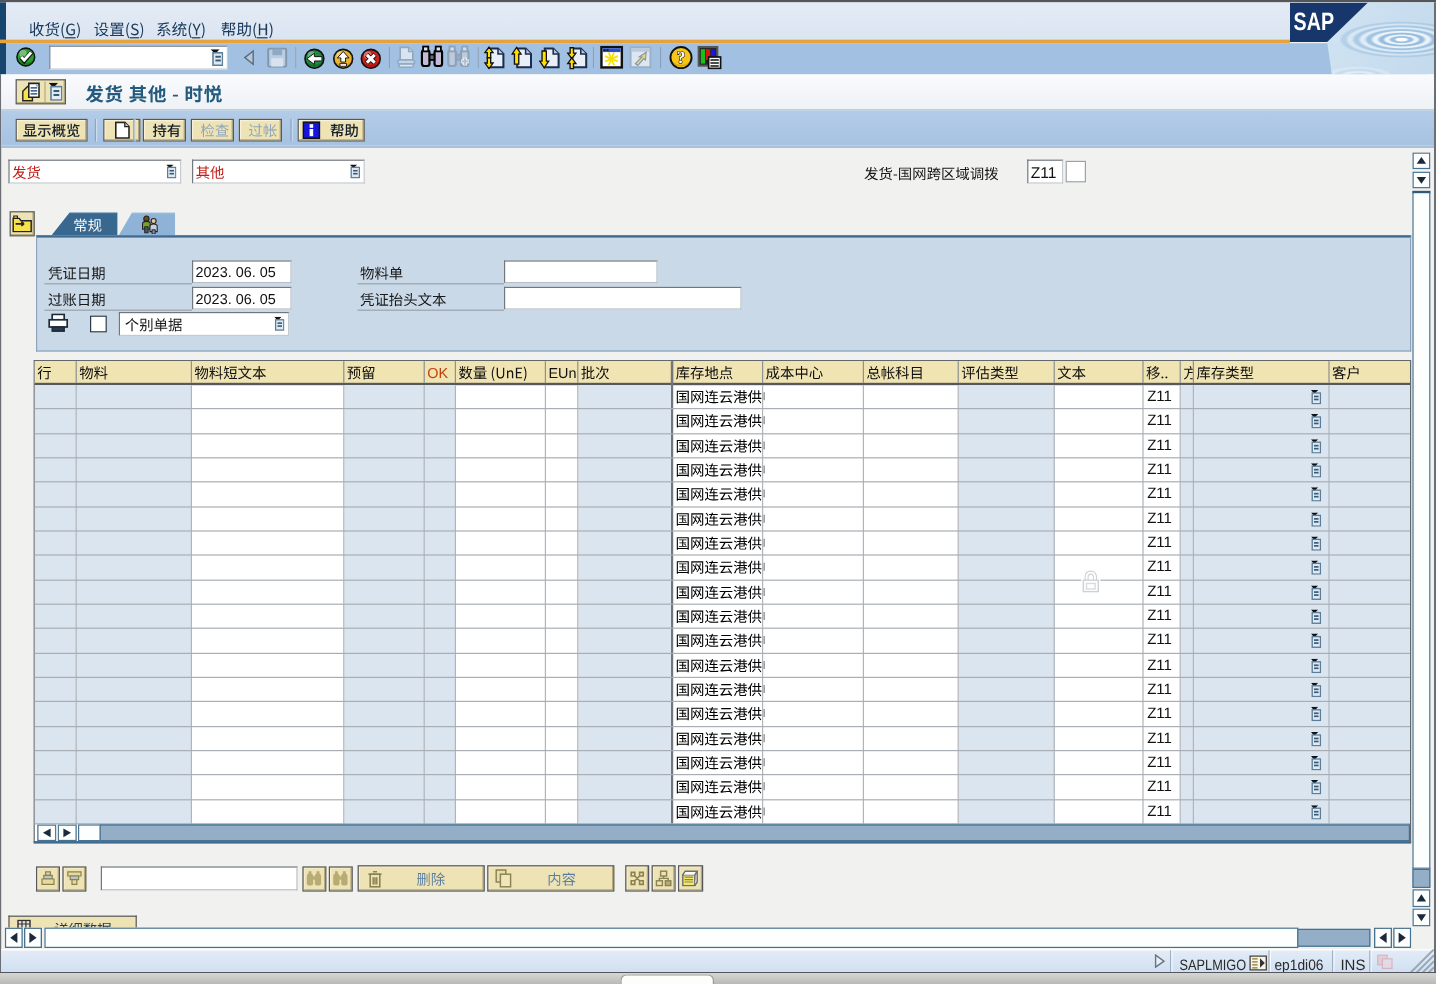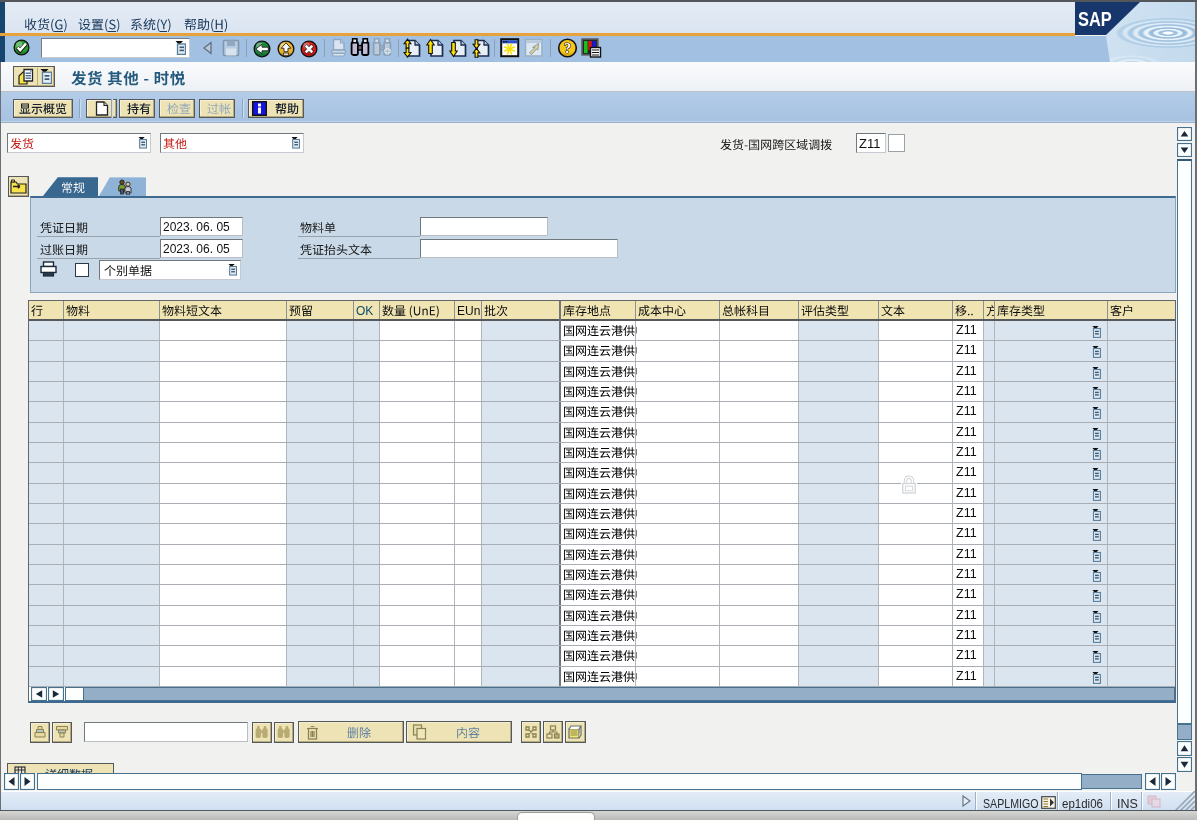--- a/index.html
+++ b/index.html
@@ -333,21 +333,21 @@
         <path d="M6.4 -10.1 7.2 -9.9Q7 -8.9 6.7 -8Q6.3 -7.1 5.9 -6.3Q5.5 -5.5 5 -4.9Q4.9 -5 4.8 -5.1Q4.7 -5.2 4.5 -5.3Q4.4 -5.4 4.3 -5.5Q4.8 -6 5.2 -6.7Q5.6 -7.5 5.9 -8.3Q6.2 -9.2 6.4 -10.1ZM10.5 -8.1H11.4Q11.4 -8.1 11.4 -8Q11.4 -7.9 11.4 -7.8Q11.4 -7.7 11.4 -7.6Q11.3 -5.6 11.2 -4.1Q11.1 -2.7 11 -1.8Q10.8 -0.9 10.7 -0.4Q10.6 0.1 10.4 0.3Q10.2 0.6 10 0.7Q9.8 0.8 9.5 0.8Q9.3 0.8 8.9 0.8Q8.6 0.8 8.2 0.8Q8.2 0.6 8.1 0.4Q8 0.1 7.9 -0.1Q8.3 -0 8.7 -0Q9 -0 9.2 -0Q9.3 -0 9.4 -0.1Q9.5 -0.1 9.6 -0.2Q9.8 -0.4 9.9 -0.9Q10 -1.3 10.1 -2.2Q10.3 -3.1 10.4 -4.5Q10.5 -5.9 10.5 -7.9ZM6.3 -8.1H10.9V-7.2H5.9ZM7.5 -7.8 8.2 -7.5Q8 -6.4 7.5 -5.3Q7.1 -4.2 6.5 -3.3Q5.9 -2.3 5.2 -1.7Q5.1 -1.9 4.9 -2Q4.7 -2.2 4.5 -2.3Q5 -2.7 5.5 -3.3Q6 -3.9 6.4 -4.7Q6.8 -5.4 7.1 -6.2Q7.4 -7 7.5 -7.8ZM9.3 -7.7 10 -7.4Q9.8 -6.2 9.4 -5Q9 -3.8 8.5 -2.7Q8 -1.6 7.4 -0.7Q6.8 0.1 6 0.8Q5.9 0.6 5.7 0.5Q5.5 0.3 5.3 0.2Q6 -0.4 6.7 -1.2Q7.3 -2.1 7.8 -3.1Q8.3 -4.2 8.7 -5.4Q9 -6.5 9.3 -7.7ZM0.4 -3.4Q1 -3.6 1.7 -3.8Q2.5 -4 3.3 -4.2Q4.1 -4.5 4.9 -4.7L5 -3.9Q3.9 -3.6 2.7 -3.2Q1.6 -2.8 0.7 -2.6ZM2.7 -10.1H3.5V1H2.7ZM1.2 -9.4 2 -9.3Q1.9 -8.5 1.7 -7.7Q1.6 -6.9 1.4 -6.2Q1.3 -5.5 1 -5Q1 -5 0.8 -5.1Q0.7 -5.2 0.6 -5.3Q0.4 -5.3 0.3 -5.4Q0.6 -5.9 0.7 -6.5Q0.9 -7.2 1 -7.9Q1.1 -8.7 1.2 -9.4ZM1.3 -7.6H4.7V-6.8H1.1ZM14.5 -10H15.3V0.9H14.5ZM12.6 -6H17.3V-5.2H12.6ZM14.4 -5.6 14.9 -5.4Q14.8 -4.8 14.5 -4.1Q14.3 -3.4 14 -2.8Q13.7 -2.1 13.4 -1.5Q13.1 -1 12.8 -0.6Q12.8 -0.7 12.7 -0.9Q12.6 -1 12.5 -1.2Q12.5 -1.3 12.4 -1.5Q12.8 -1.9 13.1 -2.6Q13.5 -3.3 13.9 -4.1Q14.2 -4.9 14.4 -5.6ZM15.3 -5Q15.4 -4.9 15.6 -4.7Q15.8 -4.5 16 -4.2Q16.3 -3.9 16.5 -3.6Q16.7 -3.3 16.9 -3Q17.1 -2.8 17.1 -2.7L16.6 -1.9Q16.4 -2.2 16.2 -2.6Q16 -2.9 15.7 -3.4Q15.5 -3.8 15.3 -4.1Q15 -4.5 14.9 -4.7ZM12.7 -9.1 13.3 -9.3Q13.5 -8.9 13.6 -8.4Q13.8 -7.9 13.9 -7.5Q14 -7 14 -6.7L13.3 -6.5Q13.3 -6.8 13.2 -7.3Q13.1 -7.8 12.9 -8.2Q12.8 -8.7 12.7 -9.1ZM16.5 -9.4 17.3 -9.2Q17.2 -8.7 17 -8.2Q16.8 -7.7 16.7 -7.2Q16.5 -6.8 16.3 -6.4L15.7 -6.6Q15.9 -7 16 -7.5Q16.2 -8 16.3 -8.5Q16.4 -9 16.5 -9.4ZM21.2 -10.1H22V1H21.2ZM17.3 -2.4 23.5 -3.5 23.6 -2.7 17.4 -1.6ZM18.2 -8.6 18.6 -9.2Q19 -9 19.4 -8.8Q19.7 -8.5 20.1 -8.2Q20.4 -8 20.6 -7.8L20.1 -7.1Q19.9 -7.3 19.6 -7.6Q19.3 -7.9 18.9 -8.1Q18.5 -8.4 18.2 -8.6ZM17.6 -5.6 18 -6.2Q18.4 -6 18.7 -5.8Q19.1 -5.6 19.5 -5.3Q19.8 -5.1 20 -4.9L19.6 -4.1Q19.4 -4.4 19 -4.6Q18.7 -4.9 18.3 -5.1Q17.9 -5.4 17.6 -5.6ZM29.3 -9.6H35.4V-8.7H29.3ZM28.8 -0.3H35.5V0.6H28.8ZM30.1 -3 30.8 -3.2Q31 -2.8 31.2 -2.3Q31.4 -1.9 31.5 -1.4Q31.6 -1 31.7 -0.7L30.9 -0.5Q30.8 -0.8 30.7 -1.2Q30.6 -1.7 30.4 -2.1Q30.2 -2.6 30.1 -3ZM33.7 -3.2 34.6 -3Q34.4 -2.5 34.2 -1.9Q33.9 -1.3 33.7 -0.8Q33.5 -0.2 33.2 0.2L32.5 -0Q32.7 -0.4 32.9 -1Q33.2 -1.6 33.4 -2.2Q33.6 -2.7 33.7 -3.2ZM30.6 -6.6V-4.4H34V-6.6ZM29.7 -7.4H34.9V-3.6H29.7ZM26.6 -8.1H27.4V-5.8Q27.4 -5 27.3 -4.2Q27.3 -3.3 27 -2.5Q26.8 -1.6 26.3 -0.8Q25.8 0.1 25.1 0.8Q25 0.7 24.9 0.5Q24.8 0.4 24.7 0.3Q24.5 0.2 24.4 0.1Q25.2 -0.5 25.6 -1.2Q26 -2 26.2 -2.8Q26.4 -3.6 26.5 -4.3Q26.6 -5.1 26.6 -5.8ZM25.6 -8.5H28.9V-7.6H25.6ZM24.5 -5.3H29.1V-4.5H24.5ZM27.2 -3.7Q27.3 -3.6 27.4 -3.3Q27.6 -3.1 27.9 -2.8Q28.1 -2.5 28.3 -2.1Q28.6 -1.8 28.8 -1.6Q28.9 -1.3 29 -1.2L28.4 -0.5Q28.3 -0.7 28 -1.1Q27.8 -1.5 27.5 -1.9Q27.3 -2.3 27 -2.6Q26.8 -3 26.6 -3.2ZM25.6 -10.1 26.4 -9.9Q26.3 -9.1 26.1 -8.4Q25.9 -7.6 25.7 -7Q25.5 -6.3 25.2 -5.8Q25.1 -5.8 25 -5.9Q24.9 -6 24.7 -6.1Q24.6 -6.2 24.5 -6.3Q24.9 -7 25.2 -8Q25.4 -9 25.6 -10.1ZM44.7 -7.6 45.6 -7.3Q44.9 -5.1 43.7 -3.5Q42.5 -1.9 40.8 -0.9Q39.2 0.2 37 0.9Q36.9 0.8 36.8 0.7Q36.8 0.5 36.6 0.3Q36.5 0.2 36.4 0.1Q38.6 -0.5 40.2 -1.5Q41.8 -2.5 42.9 -4Q44 -5.5 44.7 -7.6ZM39.2 -7.5Q39.9 -5.6 41.1 -4.1Q42.2 -2.6 43.9 -1.6Q45.5 -0.5 47.6 0Q47.5 0.1 47.4 0.3Q47.3 0.4 47.2 0.6Q47.1 0.7 47 0.9Q44.8 0.3 43.2 -0.8Q41.5 -2 40.4 -3.6Q39.2 -5.2 38.4 -7.2ZM36.6 -8H47.5V-7.1H36.6ZM41.1 -9.9 42 -10.2Q42.3 -9.7 42.6 -9.2Q42.8 -8.7 43 -8.3L42 -8Q41.9 -8.4 41.6 -8.9Q41.3 -9.4 41.1 -9.9ZM48.8 -7.5H59.2V-6.6H48.8ZM50.7 -2.2H57.3V-1.3H50.7ZM53.5 -10.1H54.5V1H53.5ZM52.6 -7.2 53.5 -7Q53 -5.7 52.3 -4.6Q51.7 -3.5 50.8 -2.5Q50 -1.6 49.1 -0.9Q49 -1.1 48.9 -1.2Q48.8 -1.3 48.7 -1.5Q48.6 -1.6 48.4 -1.7Q49.3 -2.2 50.1 -3.1Q50.9 -4 51.6 -5Q52.2 -6.1 52.6 -7.2ZM55.3 -7.2Q55.7 -6.1 56.4 -5Q57 -4 57.8 -3.1Q58.7 -2.3 59.6 -1.8Q59.5 -1.7 59.3 -1.5Q59.2 -1.4 59.1 -1.3Q59 -1.1 58.9 -1Q57.9 -1.6 57.1 -2.5Q56.3 -3.4 55.6 -4.6Q55 -5.7 54.5 -7Z" fill="#111"></path>
       </svg>
     </div>
     <div style="position:absolute;left:286px;top:301px;width:1px;height:18px;background:#8d9094"></div>
     <div style="position:absolute;left:289px;top:302px;width:64px;height:17px;overflow:hidden">
       <svg style="position:absolute;left:0;top:0" width="26" height="17" viewBox="0 -13.2 26 17">
         <path d="M0.7 -9.5H4.6V-8.7H0.7ZM0.5 -5.6H5V-4.8H0.5ZM2.4 -5.3H3.3V-0.1Q3.3 0.3 3.2 0.5Q3.1 0.7 2.9 0.8Q2.6 0.9 2.2 0.9Q1.8 0.9 1.2 0.9Q1.1 0.8 1 0.5Q1 0.3 0.9 0.1Q1.3 0.1 1.7 0.1Q2.1 0.1 2.2 0.1Q2.3 0.1 2.4 0Q2.4 -0 2.4 -0.1ZM4.3 -9.5H4.5L4.7 -9.5L5.2 -9.2Q5 -8.7 4.6 -8.2Q4.2 -7.8 3.8 -7.3Q3.4 -6.9 3.1 -6.6Q3 -6.7 2.8 -6.9Q2.7 -7 2.5 -7.1Q2.9 -7.4 3.2 -7.8Q3.6 -8.2 3.9 -8.6Q4.2 -9 4.3 -9.3ZM4.8 -5.6H4.9L5 -5.7L5.6 -5.5Q5.4 -4.8 5.1 -4.1Q4.8 -3.4 4.6 -2.9L3.9 -3.1Q4.1 -3.4 4.2 -3.8Q4.4 -4.2 4.5 -4.7Q4.7 -5.1 4.8 -5.5ZM1.1 -7.3 1.6 -7.9Q2 -7.6 2.5 -7.2Q3.1 -6.9 3.5 -6.5Q4 -6.2 4.3 -5.9L3.8 -5.3Q3.5 -5.5 3 -5.9Q2.6 -6.3 2 -6.6Q1.5 -7 1.1 -7.3ZM5.6 -9.5H11.5V-8.7H5.6ZM8.2 -9.2 9.2 -9Q9 -8.5 8.8 -8Q8.7 -7.5 8.5 -7.1L7.7 -7.2Q7.9 -7.6 8 -8.2Q8.1 -8.7 8.2 -9.2ZM8 -5.9H8.9V-3.5Q8.9 -3 8.8 -2.4Q8.7 -1.8 8.3 -1.2Q8 -0.6 7.3 -0.1Q6.6 0.5 5.5 0.9Q5.4 0.8 5.2 0.6Q5.1 0.4 4.9 0.3Q6 -0.1 6.6 -0.6Q7.2 -1 7.5 -1.5Q7.9 -2.1 7.9 -2.6Q8 -3.1 8 -3.5ZM8.7 -1.1 9.3 -1.6Q9.7 -1.3 10.1 -1Q10.5 -0.6 10.9 -0.3Q11.3 0.1 11.5 0.3L10.9 0.9Q10.7 0.7 10.3 0.3Q9.9 -0 9.5 -0.4Q9.1 -0.8 8.7 -1.1ZM6 -7.5H11V-1.8H10.2V-6.7H6.8V-1.8H6ZM14 -4.1H22.1V0.9H21.2V-3.3H14.9V1H14ZM14.5 -2.2H21.6V-1.5H14.5ZM18 -9.4H22.4V-8.6H18ZM14.5 -0.2H21.6V0.5H14.5ZM17.6 -3.8H18.4V0.2H17.6ZM22.1 -9.4H23Q23 -9.4 23 -9.3Q23 -9.3 23 -9.2Q23 -9.1 23 -9Q22.9 -7.7 22.9 -6.9Q22.8 -6.1 22.7 -5.7Q22.6 -5.3 22.5 -5.1Q22.3 -4.9 22.2 -4.8Q22 -4.8 21.8 -4.7Q21.5 -4.7 21.2 -4.7Q20.8 -4.7 20.4 -4.8Q20.4 -4.9 20.3 -5.2Q20.3 -5.4 20.2 -5.5Q20.6 -5.5 20.9 -5.5Q21.2 -5.5 21.4 -5.5Q21.5 -5.5 21.6 -5.5Q21.7 -5.5 21.7 -5.6Q21.8 -5.7 21.9 -6.1Q22 -6.5 22 -7.3Q22.1 -8 22.1 -9.3ZM16.8 -10.1 17.4 -9.4Q16.9 -9.2 16.3 -9Q15.6 -8.8 14.9 -8.7Q14.3 -8.5 13.6 -8.4Q13.6 -8.5 13.5 -8.7Q13.5 -8.9 13.4 -9Q14 -9.2 14.6 -9.4Q15.3 -9.5 15.8 -9.7Q16.4 -9.9 16.8 -10.1ZM19.5 -9.1H20.3Q20.2 -8.1 20 -7.2Q19.8 -6.3 19.3 -5.6Q18.7 -4.9 17.8 -4.4Q17.7 -4.6 17.5 -4.8Q17.4 -5 17.2 -5.1Q18.1 -5.5 18.6 -6Q19 -6.6 19.2 -7.4Q19.4 -8.2 19.5 -9.1ZM15.7 -7.7 16.4 -8Q16.7 -7.6 17 -7.1Q17.2 -6.6 17.5 -6.2Q17.7 -5.7 17.8 -5.4L17 -5Q16.9 -5.4 16.7 -5.8Q16.5 -6.3 16.2 -6.8Q15.9 -7.3 15.7 -7.7ZM13.4 -4.7 13.3 -5.5 13.8 -5.8 16.9 -6.6Q16.9 -6.4 17 -6.2Q17 -6 17.1 -5.8Q15.9 -5.5 15.3 -5.3Q14.6 -5.1 14.2 -5Q13.8 -4.9 13.7 -4.8Q13.5 -4.8 13.4 -4.7ZM13.4 -4.7Q13.4 -4.8 13.3 -4.9Q13.2 -5.1 13.1 -5.2Q13 -5.3 12.9 -5.4Q13.1 -5.5 13.2 -5.8Q13.4 -6 13.4 -6.4V-9H14.3V-5.8Q14.3 -5.8 14.2 -5.7Q14.1 -5.6 14 -5.5Q13.8 -5.4 13.7 -5.2Q13.6 -5.1 13.5 -5Q13.4 -4.8 13.4 -4.7Z" fill="#111"></path>
       </svg>
     </div>
     <div style="position:absolute;left:353px;top:301px;width:1px;height:18px;background:#8d9094"></div>
-    <div style="position:absolute;left:356px;top:304px;font:400 12px 'Liberation Sans',sans-serif;color:#0c4a6e;letter-spacing:0px;white-space:nowrap;">OK</div>
+    <div style="position:absolute;left:356px;top:304px;font:400 12px 'Liberation Sans',sans-serif;color:#c2410c;letter-spacing:0px;white-space:nowrap;">OK</div>
     <div style="position:absolute;left:379px;top:301px;width:1px;height:18px;background:#8d9094"></div>
     <div style="position:absolute;left:382px;top:302px;width:72px;height:17px;overflow:hidden">
       <svg style="position:absolute;left:0;top:0" width="59" height="17" viewBox="0 -13.2 59 17">
         <path d="M0.8 -3.9H5.4V-3.1H0.8ZM0.6 -7.8H6.4V-7.1H0.6ZM5.3 -9.8 6.1 -9.5Q5.8 -9.1 5.5 -8.7Q5.2 -8.3 5 -8L4.4 -8.3Q4.6 -8.5 4.7 -8.8Q4.9 -9 5.1 -9.3Q5.2 -9.6 5.3 -9.8ZM3.1 -10.1H3.9V-4.8H3.1ZM1.1 -9.5 1.7 -9.8Q2 -9.4 2.2 -9Q2.4 -8.6 2.5 -8.2L1.8 -7.9Q1.7 -8.2 1.5 -8.7Q1.3 -9.1 1.1 -9.5ZM3.1 -7.5 3.7 -7.2Q3.4 -6.7 3 -6.2Q2.5 -5.7 2 -5.2Q1.5 -4.8 1 -4.5Q0.9 -4.7 0.7 -4.9Q0.6 -5.1 0.5 -5.2Q1 -5.4 1.5 -5.8Q2 -6.2 2.4 -6.6Q2.8 -7.1 3.1 -7.5ZM3.8 -7.3Q4 -7.2 4.3 -7Q4.6 -6.8 4.9 -6.6Q5.3 -6.4 5.6 -6.2Q5.9 -6 6 -5.9L5.5 -5.2Q5.4 -5.4 5.1 -5.6Q4.8 -5.8 4.5 -6.1Q4.1 -6.3 3.8 -6.5Q3.5 -6.8 3.3 -6.9ZM7.3 -7.8H11.4V-6.9H7.3ZM7.5 -10 8.4 -9.9Q8.2 -8.7 7.9 -7.6Q7.7 -6.6 7.3 -5.7Q6.9 -4.7 6.5 -4Q6.4 -4.1 6.3 -4.2Q6.1 -4.3 6 -4.4Q5.9 -4.5 5.8 -4.6Q6.2 -5.2 6.6 -6.1Q6.9 -6.9 7.2 -7.9Q7.4 -8.9 7.5 -10ZM9.8 -7.3 10.6 -7.2Q10.3 -5.2 9.8 -3.6Q9.2 -2.1 8.3 -0.9Q7.4 0.2 5.9 1Q5.9 0.9 5.8 0.8Q5.7 0.6 5.6 0.5Q5.5 0.3 5.4 0.3Q6.8 -0.4 7.7 -1.4Q8.5 -2.5 9 -3.9Q9.5 -5.4 9.8 -7.3ZM7.8 -7Q8 -5.4 8.5 -4Q9 -2.6 9.8 -1.5Q10.6 -0.4 11.7 0.1Q11.5 0.3 11.3 0.5Q11.2 0.7 11.1 0.9Q9.9 0.2 9.1 -1Q8.3 -2.1 7.8 -3.6Q7.3 -5.1 7 -6.9ZM1.3 -1.8 1.9 -2.4Q2.5 -2.1 3.2 -1.8Q3.9 -1.5 4.5 -1.2Q5.1 -0.8 5.5 -0.5L4.9 0.1Q4.5 -0.2 3.9 -0.6Q3.3 -0.9 2.6 -1.3Q2 -1.6 1.3 -1.8ZM5.1 -3.9H5.3L5.4 -3.9L5.9 -3.7Q5.6 -2.4 4.8 -1.5Q4.1 -0.6 3.1 -0Q2.1 0.5 0.9 0.9Q0.9 0.7 0.7 0.5Q0.6 0.3 0.5 0.2Q1.6 -0.1 2.5 -0.6Q3.4 -1.1 4.1 -1.9Q4.8 -2.7 5.1 -3.7ZM1.3 -1.8Q1.6 -2.2 1.9 -2.7Q2.1 -3.2 2.4 -3.7Q2.6 -4.2 2.8 -4.6L3.6 -4.5Q3.4 -4 3.2 -3.5Q2.9 -3 2.6 -2.5Q2.4 -2 2.1 -1.7ZM15 -8V-7.3H21V-8ZM15 -9.2V-8.5H21V-9.2ZM14.1 -9.7H21.9V-6.8H14.1ZM14.8 -3.3V-2.6H21.3V-3.3ZM14.8 -4.5V-3.8H21.3V-4.5ZM13.9 -5H22.2V-2H13.9ZM17.5 -4.8H18.4V0.3H17.5ZM12.6 -6.3H23.4V-5.6H12.6ZM13.6 -1.4H22.5V-0.7H13.6ZM12.6 -0H23.5V0.7H12.6ZM29.6 2.4Q28.7 1 28.3 -0.5Q27.8 -2 27.8 -3.7Q27.8 -5.5 28.3 -7Q28.7 -8.5 29.6 -9.8L30.2 -9.5Q29.5 -8.2 29.1 -6.7Q28.7 -5.3 28.7 -3.7Q28.7 -2.2 29.1 -0.7Q29.5 0.8 30.2 2ZM35.1 0.2Q34.4 0.2 33.8 -0Q33.2 -0.2 32.8 -0.7Q32.4 -1.1 32.2 -1.8Q31.9 -2.6 31.9 -3.6V-8.8H33V-3.6Q33 -2.5 33.3 -1.9Q33.6 -1.3 34 -1.1Q34.5 -0.8 35.1 -0.8Q35.7 -0.8 36.1 -1.1Q36.6 -1.3 36.9 -1.9Q37.2 -2.5 37.2 -3.6V-8.8H38.2V-3.6Q38.2 -2.6 38 -1.8Q37.8 -1.1 37.3 -0.7Q36.9 -0.2 36.3 -0Q35.7 0.2 35.1 0.2ZM40.5 0V-6.5H41.4L41.5 -5.6H41.5Q42 -6 42.5 -6.4Q43 -6.7 43.7 -6.7Q44.7 -6.7 45.2 -6Q45.7 -5.4 45.7 -4.1V0H44.6V-4Q44.6 -4.9 44.3 -5.3Q44 -5.7 43.4 -5.7Q42.9 -5.7 42.5 -5.5Q42.1 -5.2 41.6 -4.7V0ZM47.9 0V-8.8H53V-7.9H49V-5.1H52.4V-4.2H49V-0.9H53.1V0ZM55 2.4 54.3 2Q55.1 0.8 55.4 -0.7Q55.8 -2.2 55.8 -3.7Q55.8 -5.3 55.4 -6.7Q55.1 -8.2 54.3 -9.5L55 -9.8Q55.8 -8.5 56.3 -7Q56.7 -5.5 56.7 -3.7Q56.7 -2 56.3 -0.5Q55.8 1 55 2.4Z" fill="#111"></path>
       </svg>
     </div>
     <div style="position:absolute;left:454px;top:301px;width:1px;height:18px;background:#8d9094"></div>
     <div style="position:absolute;left:457px;top:304px;font:400 12px 'Liberation Sans',sans-serif;color:#111;letter-spacing:0px;white-space:nowrap;">EUn</div>
     <div style="position:absolute;left:481px;top:301px;width:1px;height:18px;background:#8d9094"></div>
     <div style="position:absolute;left:484px;top:302px;width:74px;height:17px;overflow:hidden">

